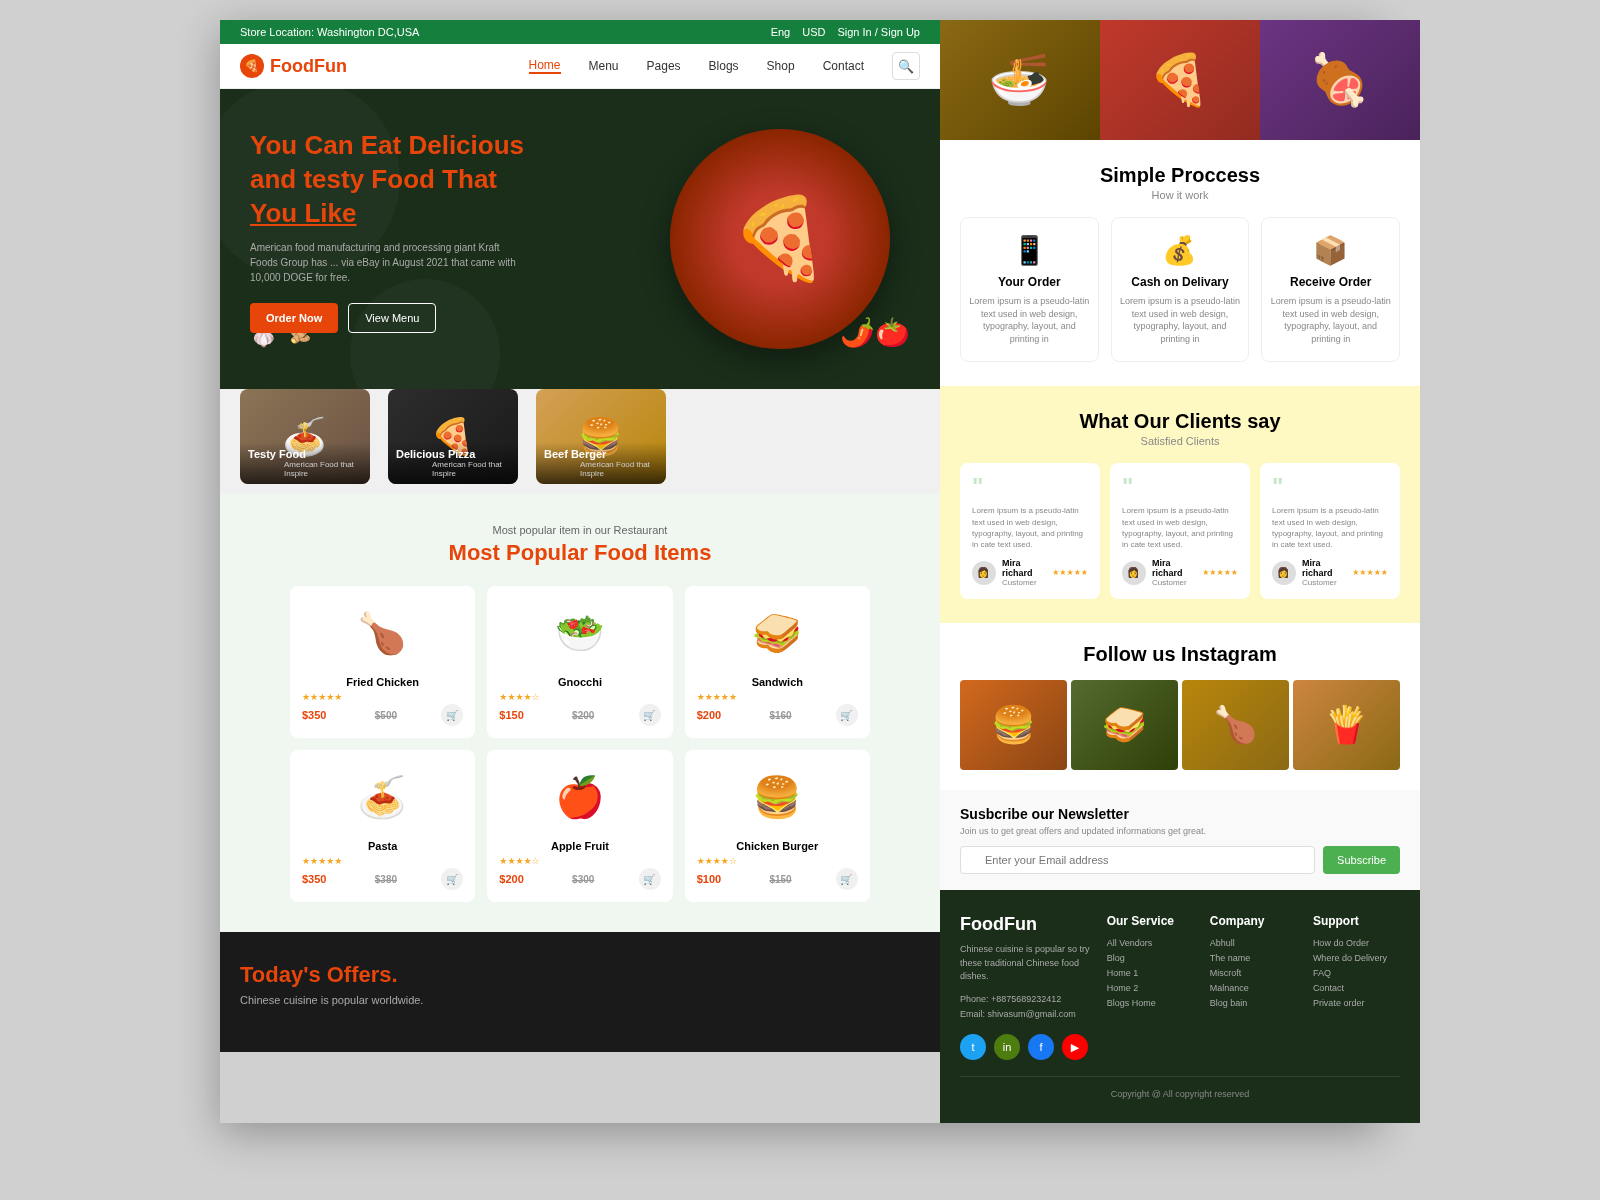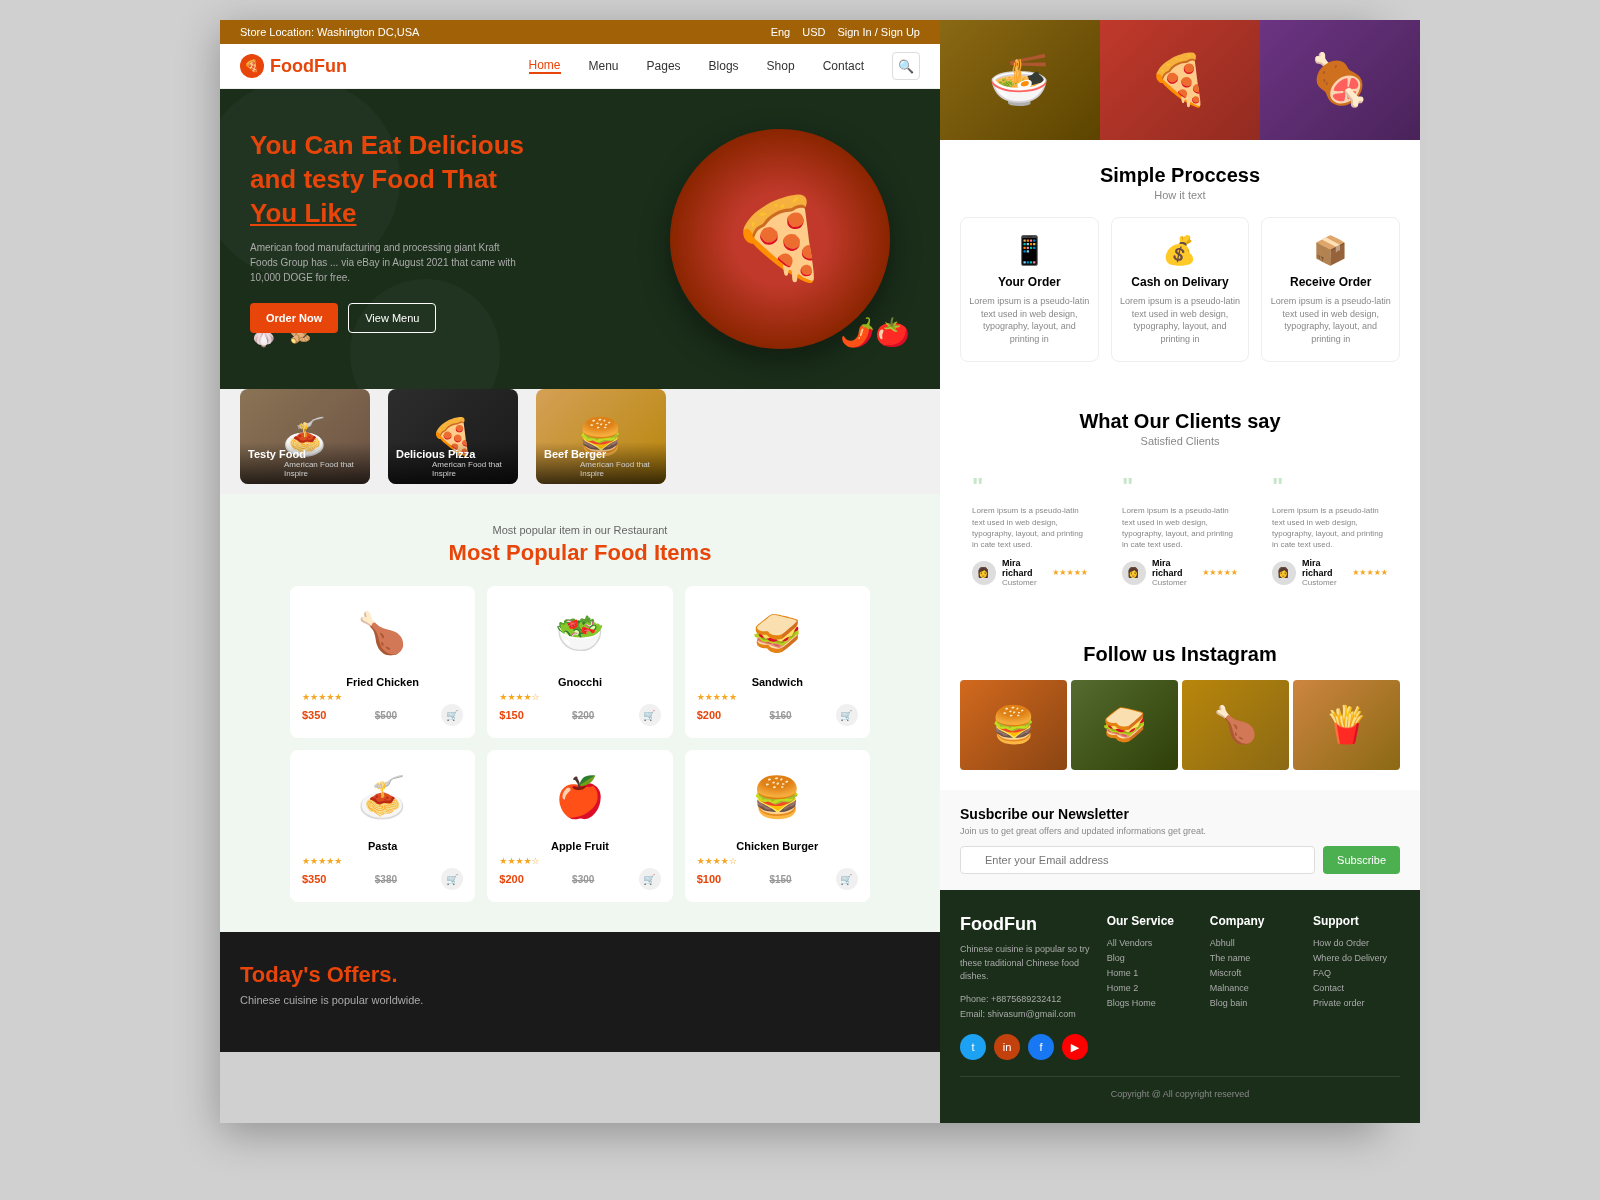--- a/index.html
+++ b/index.html
@@ -4,21 +4,21 @@
   <style>
     * { margin: 0; padding: 0; box-sizing: border-box; }
     body { background: #d0d0d0; font-family: 'Segoe UI', Arial, sans-serif; display: flex; justify-content: center; align-items: flex-start; padding: 20px; min-height: 1200px; }
     
     .page-wrapper { width: 1160px; display: flex; gap: 0; box-shadow: 0 10px 40px rgba(0,0,0,0.3); }
     
     
     .left-panel { width: 720px; flex-shrink: 0; }
     
     
-    .top-bar { background: #a16207; color: white; padding: 6px 20px; display: flex; justify-content: space-between; align-items: center; font-size: 11px; }
+    .top-bar { background: #15803d; color: white; padding: 6px 20px; display: flex; justify-content: space-between; align-items: center; font-size: 11px; }
     
     
     .nav-bar { background: white; padding: 8px 20px; display: flex; justify-content: space-between; align-items: center; border-bottom: 1px solid #eee; }
     .brand { display: flex; align-items: center; gap: 6px; font-weight: 700; color: #e8450a; font-size: 18px; }
     .brand-icon { width: 24px; height: 24px; background: #e8450a; border-radius: 50%; display: flex; align-items: center; justify-content: center; color: white; font-size: 12px; }
     .nav-links { display: flex; gap: 28px; align-items: center; font-size: 12px; }
     .nav-links a { text-decoration: none; color: #333; }
     .nav-links a.active { color: #e8450a; border-bottom: 2px solid #e8450a; }
     .nav-icon { width: 28px; height: 28px; border: 1px solid #ddd; border-radius: 4px; display: flex; align-items: center; justify-content: center; font-size: 13px; }
     
@@ -82,21 +82,21 @@
     .process-section { background: white; padding: 24px 20px; }
     .process-section h2 { text-align: center; font-size: 20px; font-weight: 700; margin-bottom: 2px; }
     .process-section .sub { text-align: center; font-size: 11px; color: #888; margin-bottom: 16px; }
     .process-steps { display: flex; gap: 12px; }
     .process-step { flex: 1; text-align: center; border: 1px solid #eee; border-radius: 8px; padding: 16px 8px; }
     .step-icon { font-size: 28px; margin-bottom: 8px; }
     .step-title { font-size: 12px; font-weight: 700; margin-bottom: 6px; }
     .step-desc { font-size: 9px; color: #888; line-height: 1.4; }
     
     
-    .clients-section { background: #ffffff; padding: 24px 20px; }
+    .clients-section { background: #fef9c3; padding: 24px 20px; }
     .clients-section h2 { text-align: center; font-size: 20px; font-weight: 700; margin-bottom: 2px; }
     .clients-section .sub { text-align: center; font-size: 11px; color: #888; margin-bottom: 16px; }
     .reviews { display: flex; gap: 10px; }
     .review-card { flex: 1; background: white; border-radius: 8px; padding: 12px; }
     .quote-mark { color: #c8e6c9; font-size: 24px; font-weight: 700; line-height: 1; }
     .review-text { font-size: 8px; color: #888; line-height: 1.4; margin: 6px 0; }
     .reviewer { display: flex; align-items: center; gap: 6px; margin-top: 8px; }
     .reviewer-avatar { width: 24px; height: 24px; border-radius: 50%; background: #ddd; display: flex; align-items: center; justify-content: center; font-size: 10px; overflow: hidden; }
     .reviewer-info { flex: 1; }
     .reviewer-name { font-size: 9px; font-weight: 600; }
@@ -126,21 +126,21 @@
     .footer-grid { display: grid; grid-template-columns: 1.5fr 1fr 1fr 1fr; gap: 16px; margin-bottom: 16px; }
     .footer-brand { font-size: 18px; font-weight: 700; margin-bottom: 8px; }
     .footer-desc { font-size: 9px; color: #aaa; line-height: 1.5; margin-bottom: 8px; }
     .footer-contact { font-size: 9px; color: #aaa; line-height: 1.7; }
     .footer-col h4 { font-size: 12px; font-weight: 700; margin-bottom: 10px; }
     .footer-col ul { list-style: none; }
     .footer-col ul li { font-size: 9px; color: #aaa; margin-bottom: 5px; cursor: pointer; }
     .footer-social { display: flex; gap: 8px; margin-top: 12px; }
     .social-icon { width: 26px; height: 26px; border-radius: 50%; display: flex; align-items: center; justify-content: center; font-size: 11px; cursor: pointer; color: white; }
     .s-twitter { background: #1DA1F2; }
-    .s-linkedin { background: #c2410c; }
+    .s-linkedin { background: #4d7c0f; }
     .s-facebook { background: #1877F2; }
     .s-youtube { background: #FF0000; }
     .footer-bottom { border-top: 1px solid rgba(255,255,255,0.1); padding-top: 12px; text-align: center; font-size: 9px; color: #888; }
   </style>
 </head>
 <body>
 
 <div class="page-wrapper">
 
   <div class="left-panel">
@@ -303,21 +303,21 @@
   <div class="right-panel">
 
     <div class="img-strip">
       <div class="img-strip-item img1">🍜</div>
       <div class="img-strip-item img2">🍕</div>
       <div class="img-strip-item img3">🍖</div>
     </div>
 
     <div class="process-section">
       <h2>Simple Proccess</h2>
-      <p class="sub">How it text</p>
+      <p class="sub">How it work</p>
       <div class="process-steps">
         <div class="process-step">
           <div class="step-icon">📱</div>
           <div class="step-title">Your Order</div>
           <div class="step-desc">Lorem ipsum is a pseudo-latin text used in web design, typography, layout, and printing in</div>
         </div>
         <div class="process-step">
           <div class="step-icon">💰</div>
           <div class="step-title">Cash on Delivary</div>
           <div class="step-desc">Lorem ipsum is a pseudo-latin text used in web design, typography, layout, and printing in</div>

